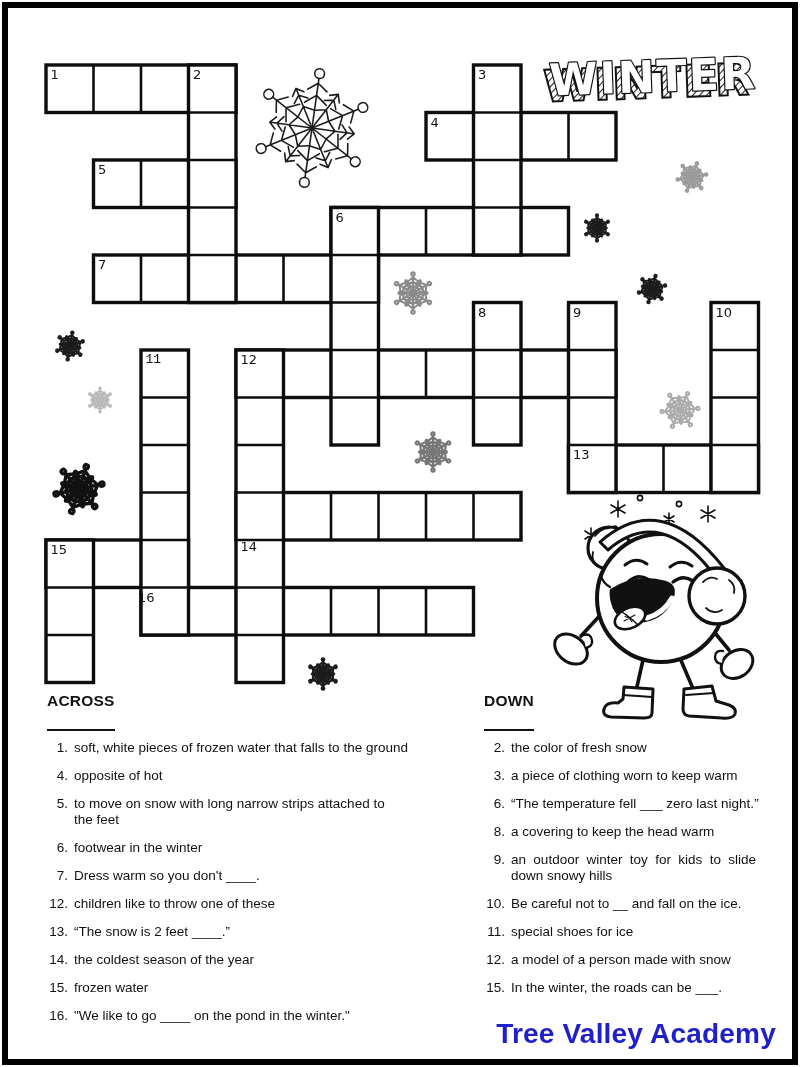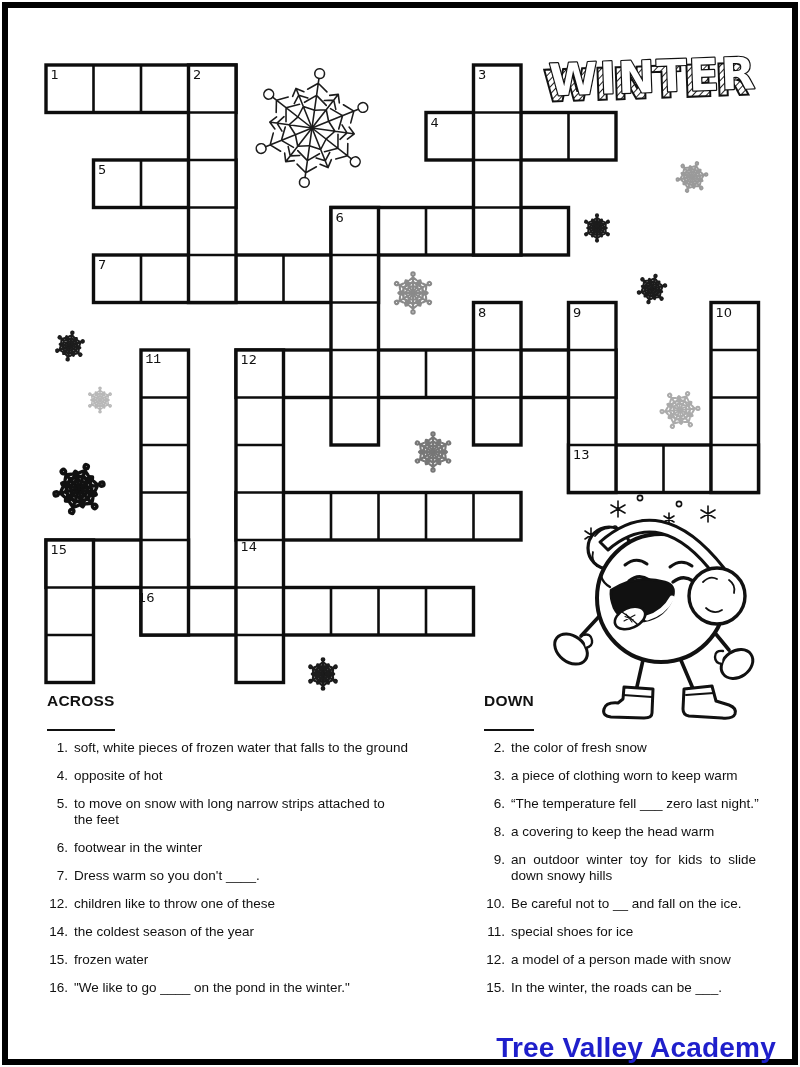--- a/index.html
+++ b/index.html
@@ -21,21 +21,21 @@
                 border-bottom:2.2px solid #111;padding-bottom:19px;letter-spacing:.2px;}
   .clue-list{margin-top:9px;}
   .clue{display:flex;margin-bottom:12px;font-size:13.5px;line-height:16px;}
   .clue-num{width:21px;text-align:right;flex:0 0 21px;margin-right:6px;}
   .clue-text{flex:1;}
   .spread{word-spacing:3.6px;}
   
   .flake{position:absolute;overflow:visible;}
   
   .brand{position:absolute;top:1018px;right:24px;font-size:28px;font-weight:bold;
-         letter-spacing:.2px;margin-top:14px;}
+         letter-spacing:.2px;}
   .title-svg{transform:rotate(-2deg);}
 </style>
 </head>
 <body>
 
 <svg width="0" height="0" style="position:absolute">
   <defs>
     <g id="arm-main" fill="none" stroke-linecap="round" stroke-linejoin="round">
       <path d="M0,0 L0,-41 M-9,-20 L0,-27 L9,-20 M-8,-31 L0,-37 L8,-31"></path>
       <circle cx="0" cy="-45" r="4" fill="none"></circle>
@@ -288,20 +288,24 @@
       </div>
       <div class="clue">
         <span class="clue-num">7.</span>
         <span class="clue-text"><span>Dress warm so you don't ____.</span></span>
       </div>
       <div class="clue">
         <span class="clue-num">12.</span>
         <span class="clue-text"><span>children like to throw one of these</span></span>
       </div>
       <div class="clue">
+        <span class="clue-num">13.</span>
+        <span class="clue-text"><span>“The snow is 2 feet ____.”</span></span>
+      </div>
+      <div class="clue">
         <span class="clue-num">14.</span>
         <span class="clue-text"><span>the coldest season of the year</span></span>
       </div>
       <div class="clue">
         <span class="clue-num">15.</span>
         <span class="clue-text"><span>frozen water</span></span>
       </div>
       <div class="clue">
         <span class="clue-num">16.</span>
         <span class="clue-text"><span>"We like to go ____ on the pond in the winter."</span></span>

